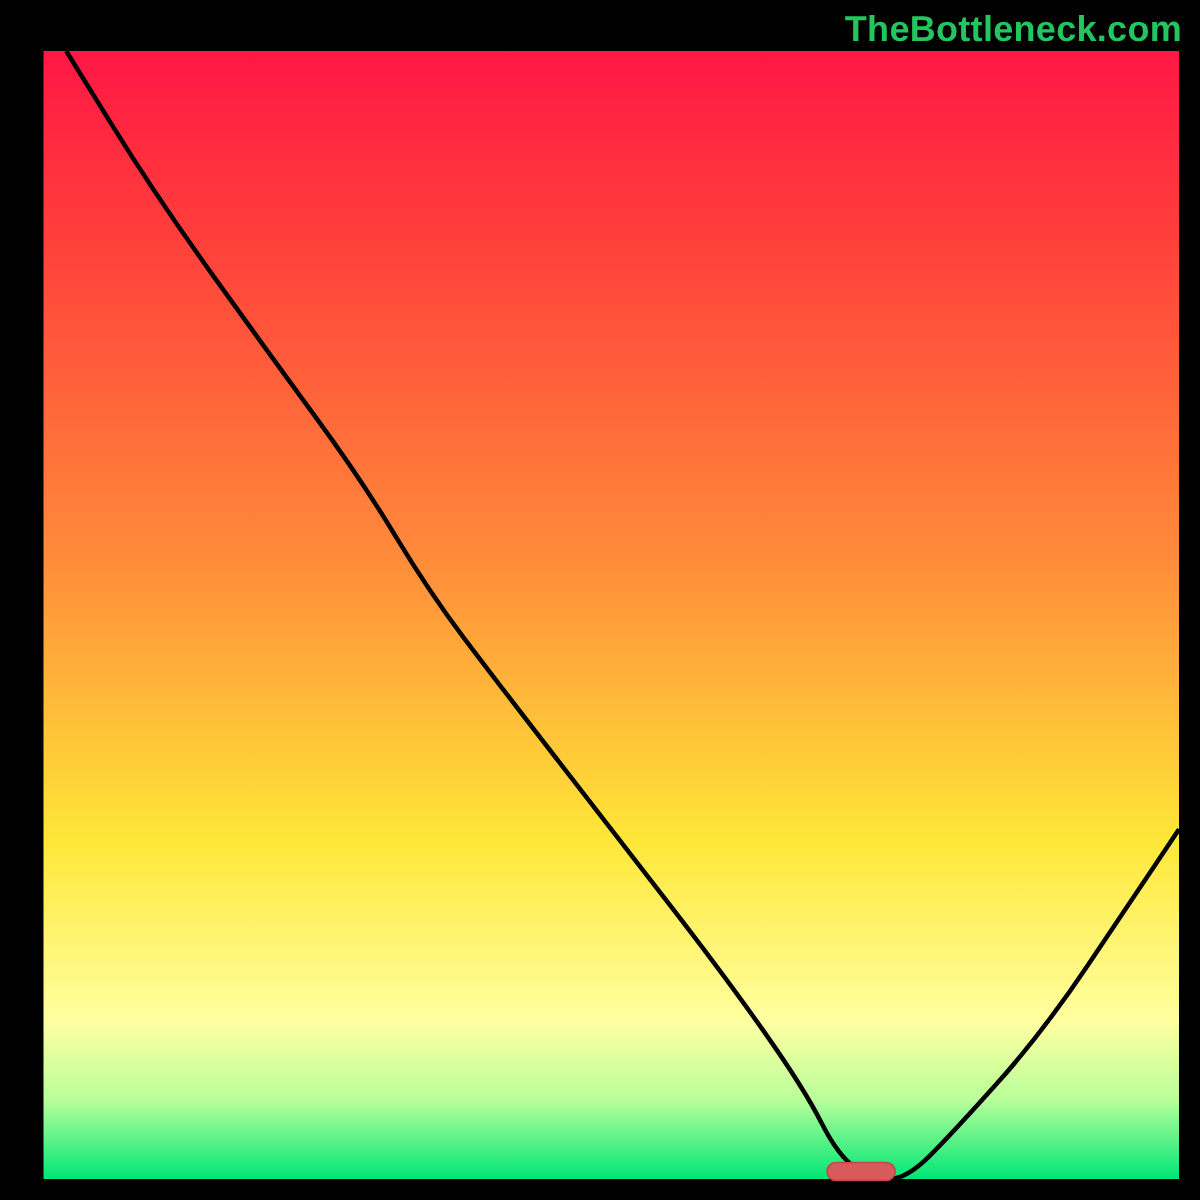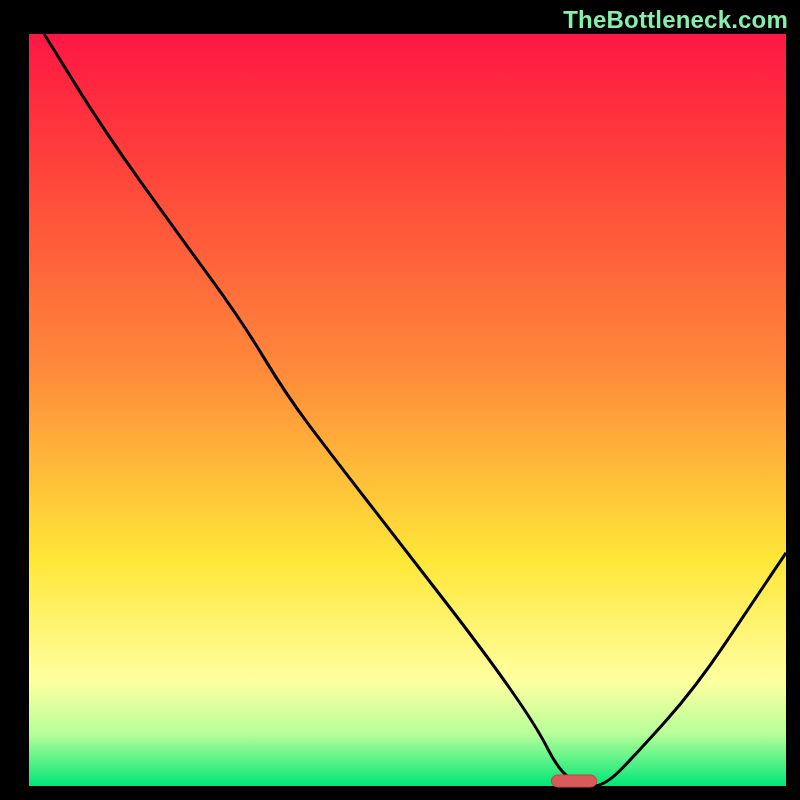--- a/index.html
+++ b/index.html
@@ -13,21 +13,21 @@
   }
   .container {
     position: relative;
     width: 800px;
     height: 800px;
   }
   .watermark {
     position: absolute;
     top: 6px;
     right: 12px;
-    color: #86efac;
+    color: #22c55e;
     font-size: 24px;
     font-weight: bold;
     letter-spacing: 0.2px;
     z-index: 10;
   }
   svg {
     position: absolute;
     top: 0;
     left: 0;
   }

